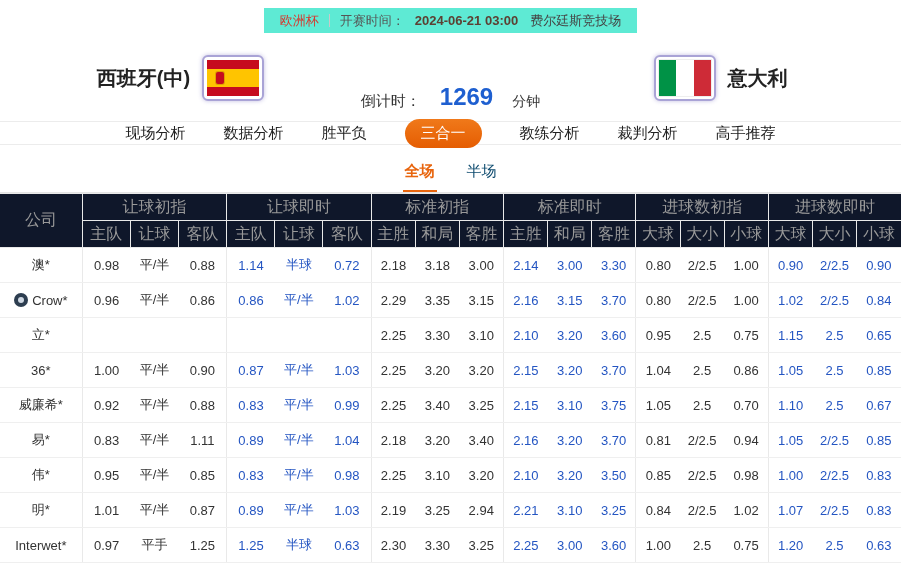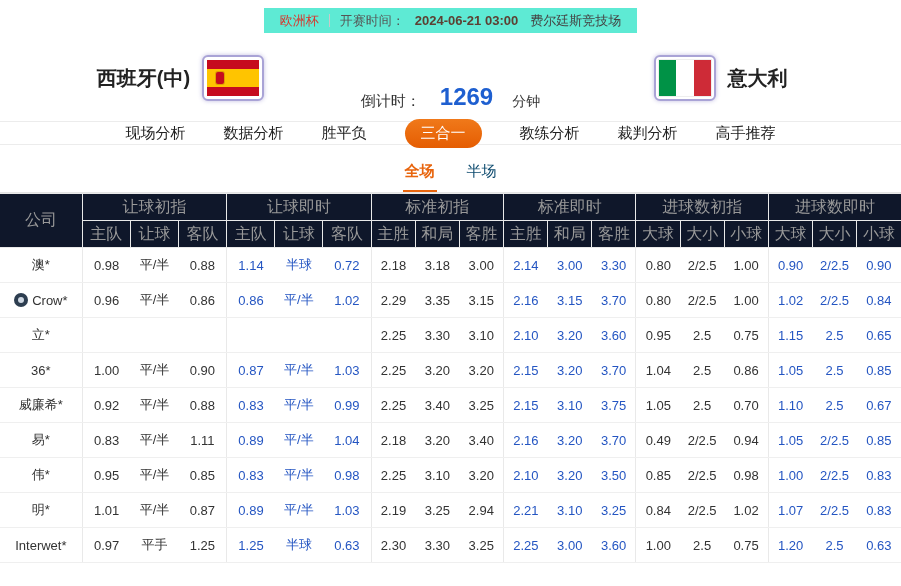--- a/index.html
+++ b/index.html
@@ -283,21 +283,21 @@
         <td>1.11</td>
         <td class="live gstart">0.89</td>
         <td class="live">平/半</td>
         <td class="live">1.04</td>
         <td class="gstart">2.18</td>
         <td>3.20</td>
         <td>3.40</td>
         <td class="live gstart">2.16</td>
         <td class="live">3.20</td>
         <td class="live">3.70</td>
-        <td class="gstart">0.49</td>
+        <td class="gstart">0.81</td>
         <td>2/2.5</td>
         <td>0.94</td>
         <td class="live gstart">1.05</td>
         <td class="live">2/2.5</td>
         <td class="live">0.85</td>
       </tr>
       <tr>
         <td class="company">伟*</td>
         <td class="gstart">0.95</td>
         <td>平/半</td>

